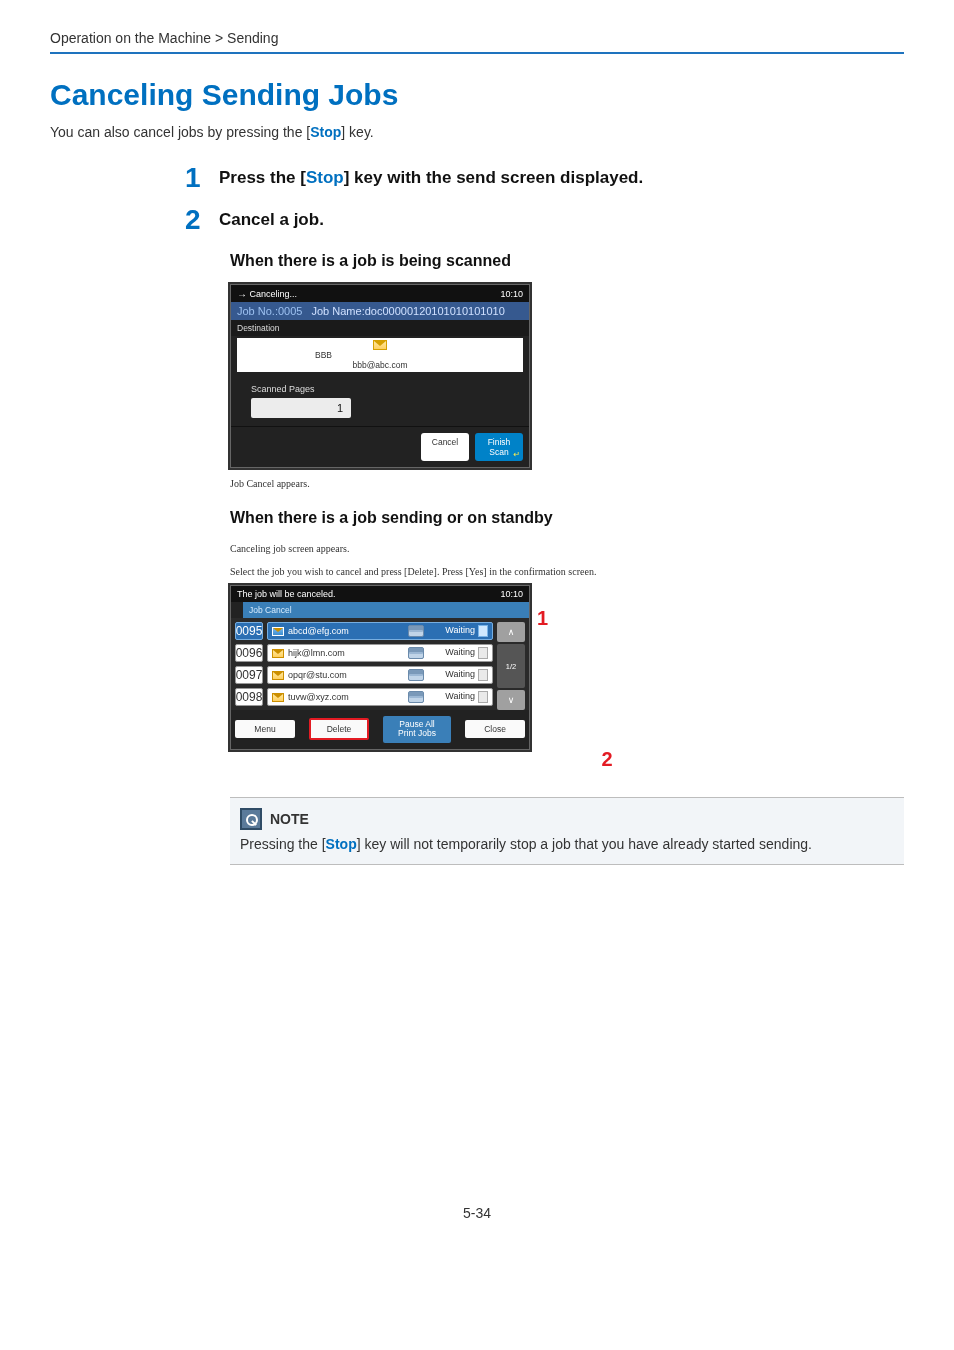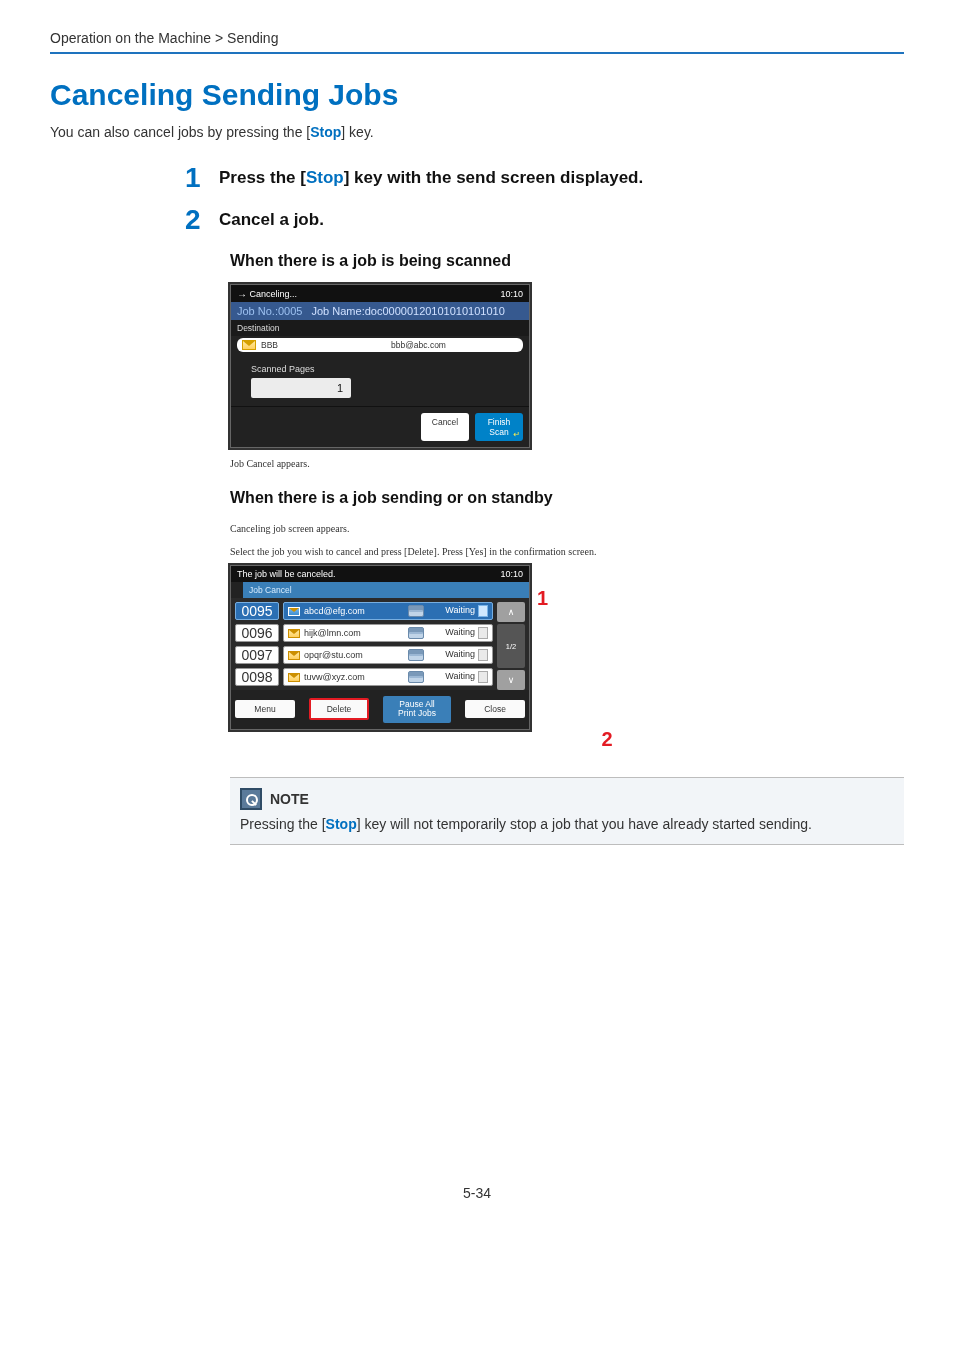--- a/index.html
+++ b/index.html
@@ -102,22 +102,23 @@
     padding: 3px 6px;
     font-size: 8.5px;
   }
   .dest-row {
     display: flex;
     background: #fff;
     color: #333;
     align-items: center;
     padding: 2px 0;
     margin: 2px 6px;
-    border-radius: 6px;
+    border-radius: 0;
     font-size: 8.5px;
+    flex-direction: column;
   }
   .dest-row .mail-icon {
     width: 14px; height: 10px;
     border: 1px solid #d6a000;
     background: linear-gradient(#ffe9a0,#ffd060);
     margin: 0 5px;
     position: relative;
   }
   .dest-row .mail-icon::after {
     content: "";
@@ -202,25 +203,25 @@
   .jc-side .arrow-btn { height: 20px; }
   .jc-side .page-ind { flex: 1; background: #555; color: #fff; font-size: 7.5px; }
   .jc-row {
     display: flex; align-items: center;
     gap: 4px;
     margin-bottom: 4px;
   }
   .jc-row.selected .id-box,
   .jc-row.selected .main-box { background: #2b6fb3; color: #fff; border-color: #77aee0; }
   .id-box {
-    width: 44px; height: 18px;
+    width: 28px; height: 18px;
     background: #fff; color: #333;
     border: 1px solid #999;
     display: flex; align-items: center; justify-content: center;
-    font-size: 14px;
+    font-size: 12px;
     border-radius: 2px;
   }
   .main-box {
     flex: 1;
     height: 18px;
     background: #fff; color: #333;
     border: 1px solid #999;
     display: flex; align-items: center;
     padding: 0 4px; gap: 4px;
     border-radius: 2px;

